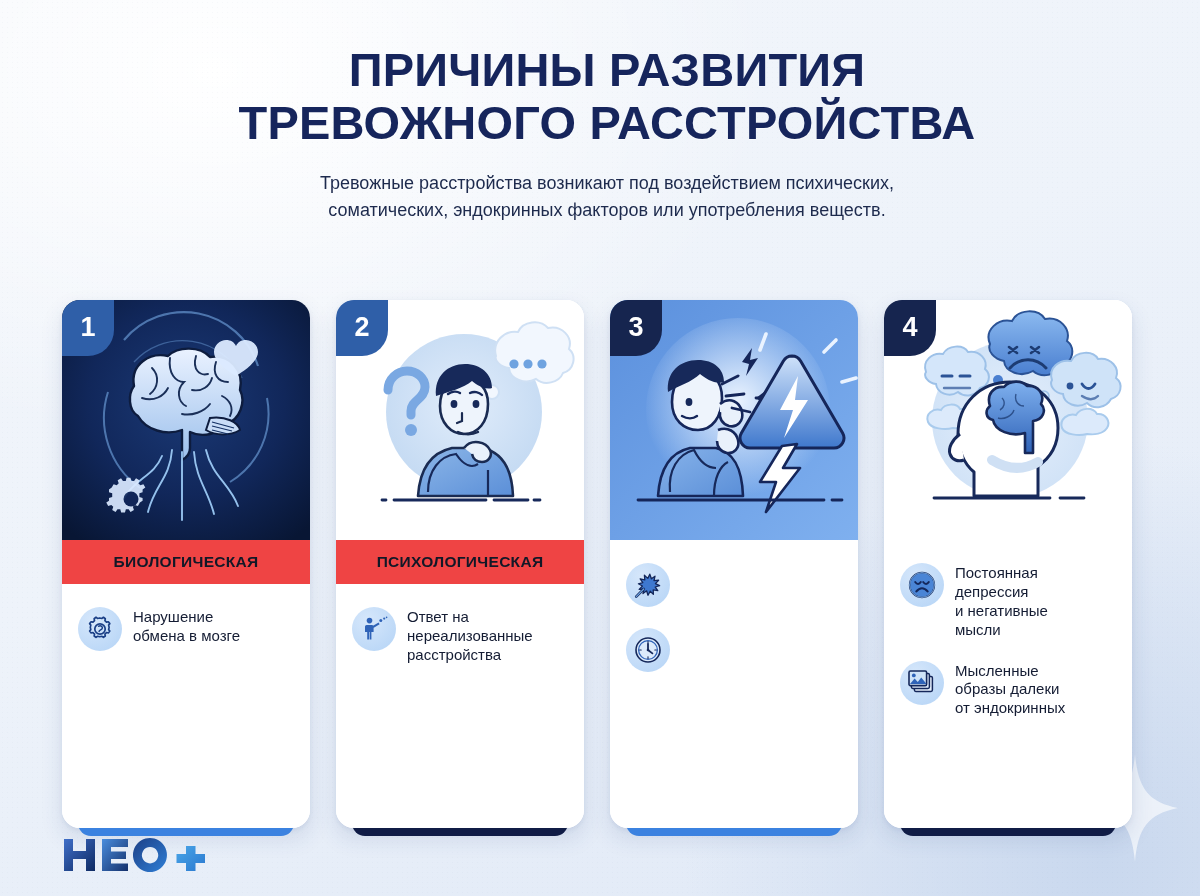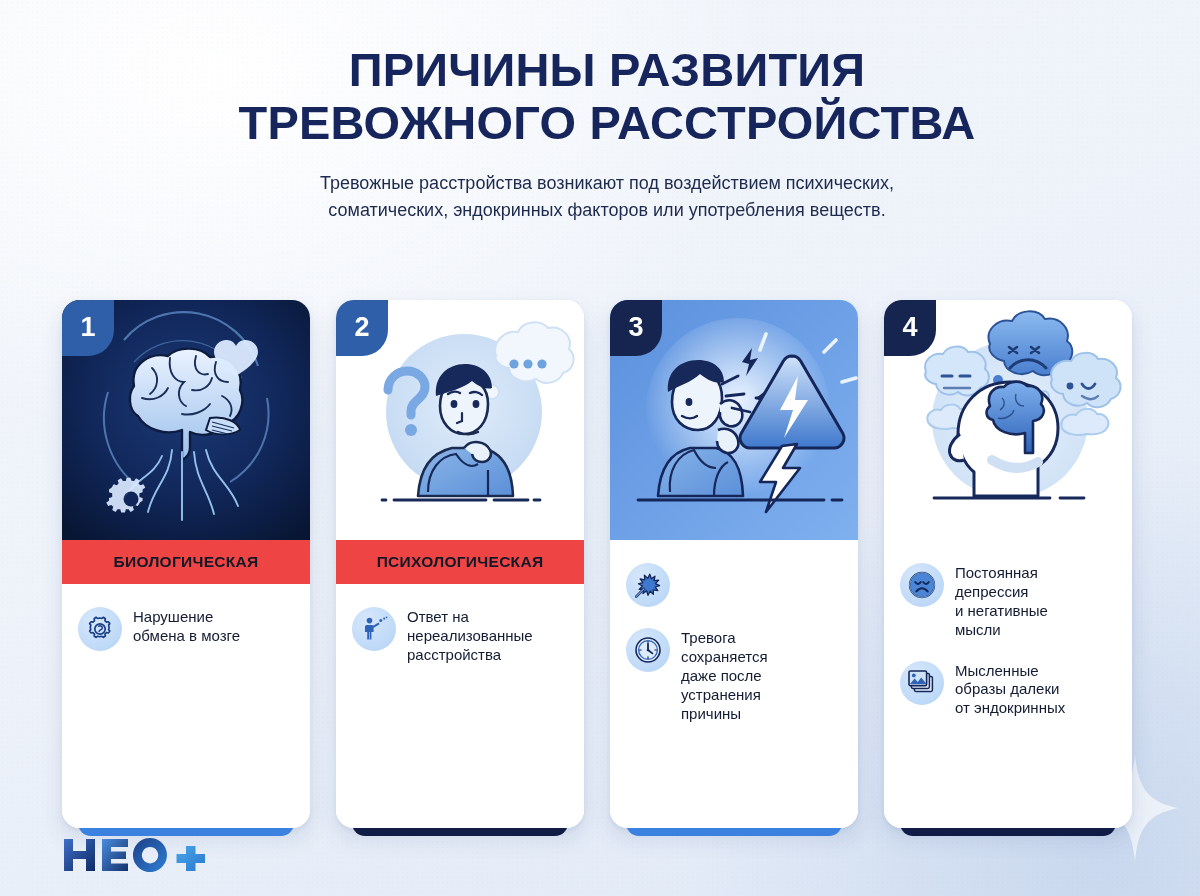--- a/index.html
+++ b/index.html
@@ -457,25 +457,20 @@
                   <path d="M14 5.6 v1.6"></path>
                   <path d="M14 20.8 v1.6"></path>
                   <path d="M5.6 14 h1.6"></path>
                   <path d="M20.8 14 h1.6"></path>
                 </g>
                 <path d="M14 14 v-6" stroke="#14275a" stroke-width="1.8" stroke-linecap="round"></path>
                 <path d="M14 14 l4.4 3.4" stroke="#14275a" stroke-width="1.8" stroke-linecap="round"></path>
                 <circle cx="14" cy="14" r="1.3" fill="#14275a"></circle>
               </svg>
             </div>
-            <div class="item-text">Тревога
-сохраняется
-даже после
-устранения
-причины</div>
           </div>
         </div>
       </div>
     </div>
     <div class="card">
       <div class="card-accent" style="background: rgb(16, 28, 70);"></div>
       <div class="card-inner">
         <div class="illus">
   <svg viewBox="0 0 248 240" preserveAspectRatio="none">
     <defs>

